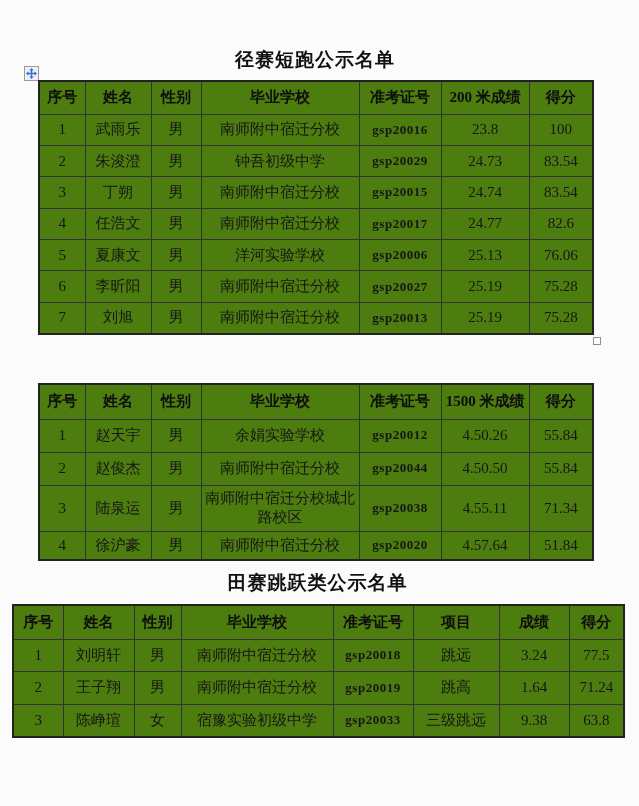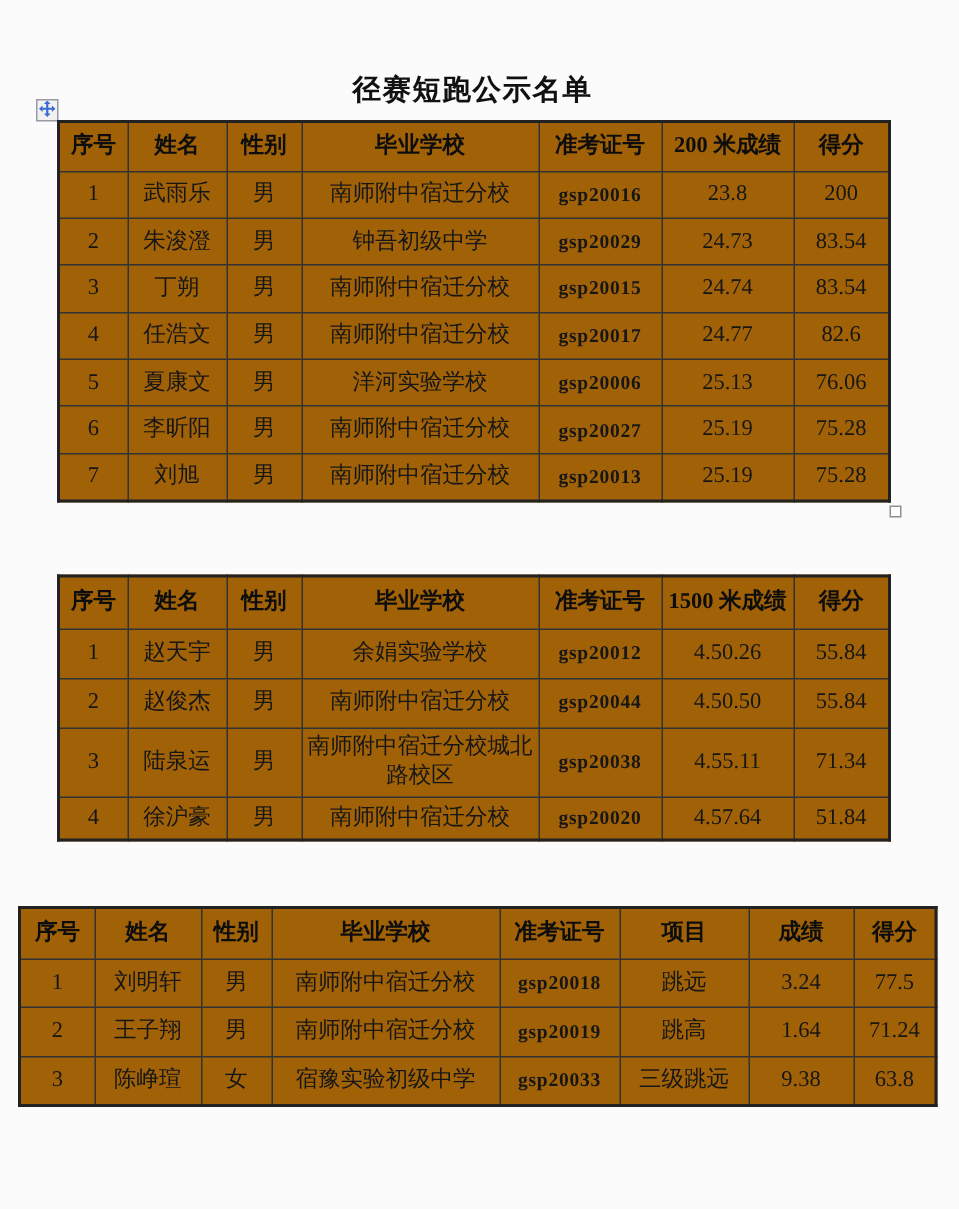--- a/index.html
+++ b/index.html
@@ -22,21 +22,21 @@
     color:#111;
   }
   #title-0{top:6px;left:38px;width:554px;}
   #title-1{top:310px;left:38px;width:554px;}
   #title-2{top:529px;left:12px;width:611px;}
 
   table{
     position:absolute;
     border-collapse:collapse;
     table-layout:fixed;
-    background:#a16207;
+    background:#4d7c0f;
     border:2px solid #222;
   }
   th,td{
     border:1px solid #333;
     text-align:center;
     vertical-align:middle;
     padding:1px 2px;
     font-size:15px;
     line-height:1.25;
     overflow:hidden;
@@ -119,21 +119,21 @@
         </tr>
       </thead>
       <tbody>
         <tr>
           <td>1</td>
           <td>武雨乐</td>
           <td>男</td>
           <td>南师附中宿迁分校</td>
           <td class="code">gsp20016</td>
           <td>23.8</td>
-          <td>200</td>
+          <td>100</td>
         </tr>
         <tr>
           <td>2</td>
           <td>朱浚澄</td>
           <td>男</td>
           <td>钟吾初级中学</td>
           <td class="code">gsp20029</td>
           <td>24.73</td>
           <td>83.54</td>
         </tr>
@@ -241,20 +241,21 @@
           <td>徐沪豪</td>
           <td>男</td>
           <td>南师附中宿迁分校</td>
           <td class="code">gsp20020</td>
           <td>4.57.64</td>
           <td>51.84</td>
         </tr>
       </tbody>
     </table>
 
+  <div class="sec-title" id="title-2">田赛跳跃类公示名单</div>
   <table id="table-2">
       <colgroup>
         <col style="width: 50px;">
         <col style="width: 71px;">
         <col style="width: 47px;">
         <col style="width: 152px;">
         <col style="width: 80px;">
         <col style="width: 86px;">
         <col style="width: 70px;">
         <col style="width: 55px;">

